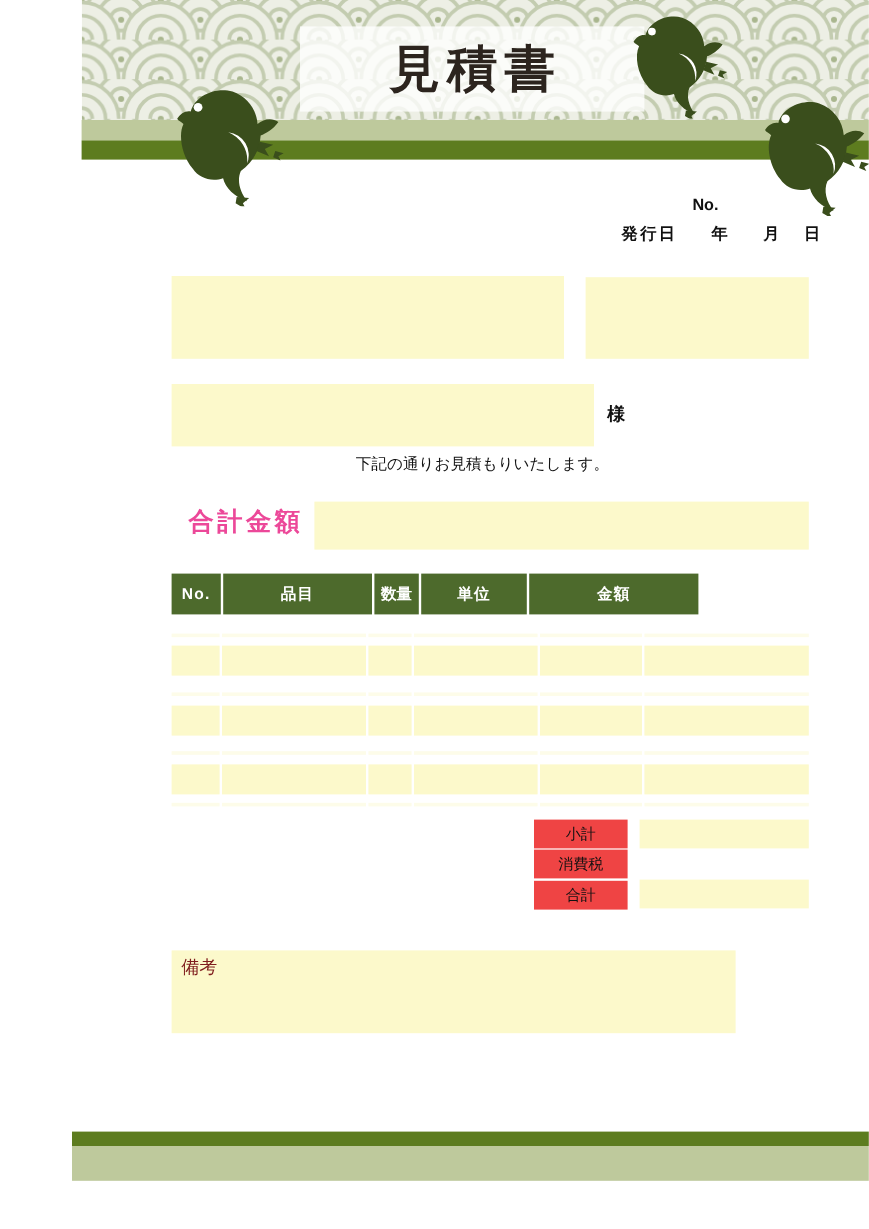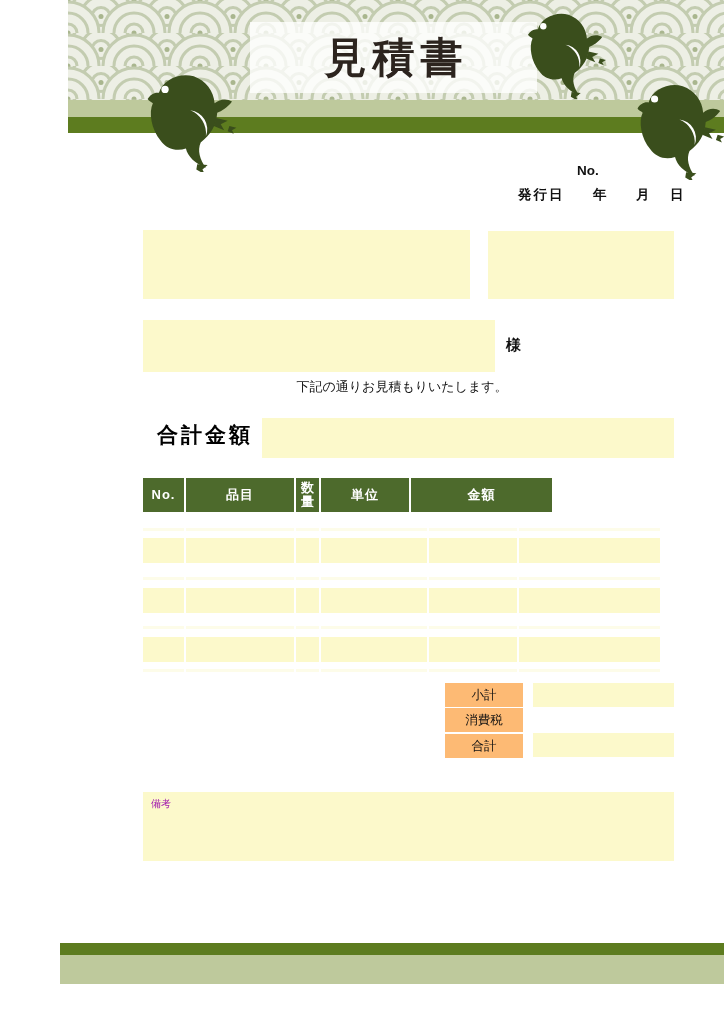--- a/index.html
+++ b/index.html
@@ -20,43 +20,43 @@
   .bird svg { display:block; width:100%; height:100%; }
 
   
   .lbl { position:absolute; font-size:13.5px; font-weight:600; color:#111; }
 
   
   .yfield { position:absolute; background:#fcf9cb; }
 
   
   .greeting { position:absolute; left:0; top:378px; width:724px; text-align:center; font-size:13px; color:#111; }
-  .total-label { position:absolute; left:117px; top:421px; font-size:21px; font-weight:700; letter-spacing:3px; color:#000000; }
+  .total-label { position:absolute; left:117px; top:421px; font-size:21px; font-weight:700; letter-spacing:3px; color:#ec4899; }
 
   
   .trow { position:absolute; left:103px; width:531px; display:flex; gap:2px; }
-  .trow .c0{width:41px;} .trow .c1{width:108px;} .trow .c2{width:23px;}
+  .trow .c0{width:41px;} .trow .c1{width:124px;} .trow .c2{width:37px;}
   .trow .c3{width:106px;} .trow .c4{width:88px;text-align:center;} .trow .c5{width:141px;}
   .thead { top:478px; height:34px; }
   .thead > div { background:#4d6a2c; color:#ffffff; font-size:13px; font-weight:700;
                  display:flex; align-items:center; justify-content:center; text-align:center;
                  letter-spacing:1px; line-height:1.1; }
   .thead .c2 { letter-spacing:0; padding:0 4px; }
   .rrow > div { background:#fcf9cb; height:100%; }
   .faint > div { background:#fdfce9; height:100%; }
 
   
-  .sum-label { position:absolute; left:405px; width:78px; height:24px; background:#fdba74;
+  .sum-label { position:absolute; left:405px; width:78px; height:24px; background:#ef4444;
                display:flex; align-items:center; justify-content:center; font-size:12.5px; color:#111; }
   .sum-value { position:absolute; left:493px; width:141px; height:24px; background:#fcf9cb; }
   .sum-value.blank { background:transparent; }
 
   
-  .remarks-box { position:absolute; left:103px; top:792px; width:531px; height:69px; background:#fcf9cb;
-                 padding:5px 8px; font-size:10px; color:#a21caf; }
+  .remarks-box { position:absolute; left:103px; top:792px; width:470px; height:69px; background:#fcf9cb;
+                 padding:5px 8px; font-size:15px; color:#7f1d1d; }
 
   
   .footer-dark { position:absolute; left:20px; top:943px; width:684px; height:12px; background:#5d7c1f; }
   .footer-sage { position:absolute; left:20px; top:955px; width:684px; height:29px; background:#bec99c; }
 </style>
 </head>
 <body>
 
 <div class="page">
 

